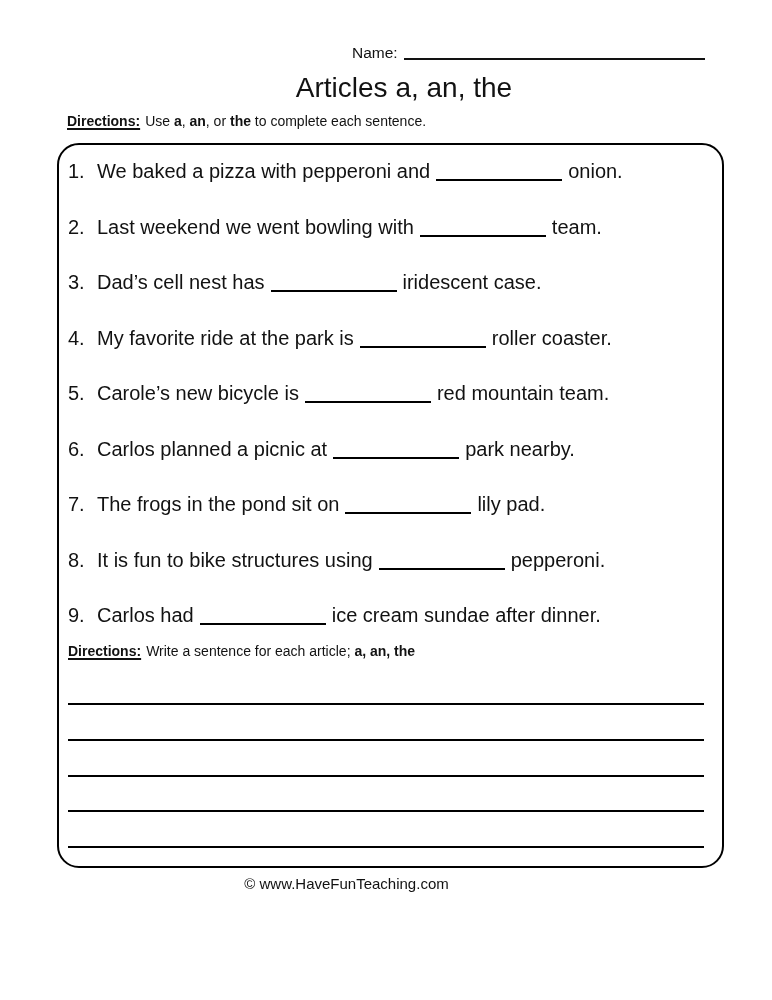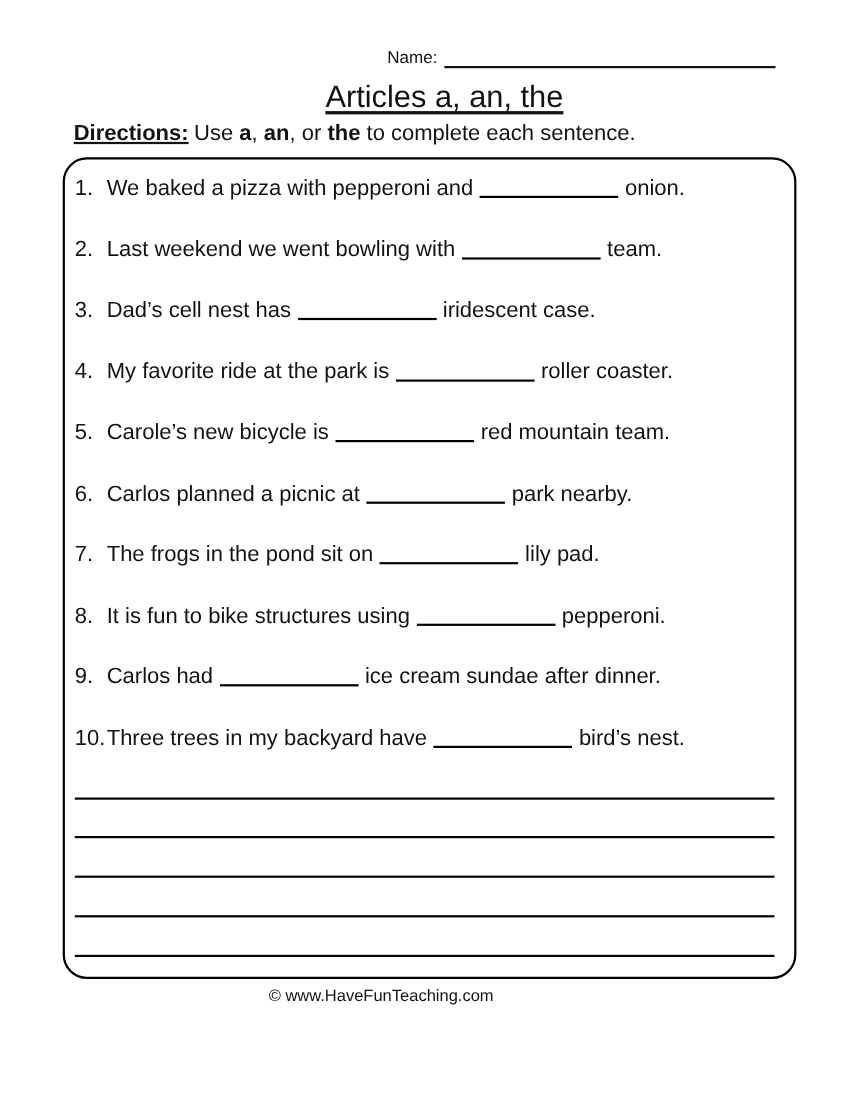--- a/index.html
+++ b/index.html
@@ -7,41 +7,40 @@
   body {
     width: 772px; height: 1000px;
     background: #ffffff;
     color: #121212;
     font-family: "Liberation Sans", sans-serif;
     overflow: hidden;
   }
 
   
   .name-row {
-    display: flex; align-items: flex-end;
+    display: flex; 
     margin: 44px 67px 0 352px;
   }
   .name-label { font-size: 15.5px; line-height: 18px; white-space: nowrap; }
   .name-line {
     flex: 1; margin-left: 6px;
     border-bottom: 2px solid #121212;
     height: 16px;
   }
 
   .title-wrap { text-align: center; padding-left: 36px; margin-top: 9px; }
   .page-title {
     display: inline-block;
     font-size: 28px; line-height: 33px;
-    text-decoration: underline;
     text-decoration-thickness: 2.5px;
     text-underline-offset: 4px;
   }
 
   .directions {
-    font-size: 20px; line-height: 18px;
+    font-size: 14px; line-height: 18px;
     margin: 8px 0 0 67px;
   }
   .directions .dir-label {
     font-weight: bold;
     text-decoration: underline;
     text-decoration-thickness: 2px;
     text-underline-offset: 2px;
     margin-right: 5px;
   }
   .directions .seg-bold { font-weight: bold; }
@@ -130,26 +129,25 @@
         <span class="stext"><span>The frogs in the pond sit on</span><span class="answer-blank"></span><span>lily pad.</span></span>
       </div>
       <div class="sentence">
         <span class="num">8.</span>
         <span class="stext"><span>It is fun to bike structures using</span><span class="answer-blank"></span><span>pepperoni.</span></span>
       </div>
       <div class="sentence">
         <span class="num">9.</span>
         <span class="stext"><span>Carlos had</span><span class="answer-blank"></span><span>ice cream sundae after dinner.</span></span>
       </div>
-      <div class="sentence">
-        <span class="num">10.</span>
-        <span class="stext"><span>Three trees in my backyard have</span><span class="answer-blank"></span><span>bird’s nest.</span></span>
-      </div>
     </div>
 
+  <div class="directions in-box" id="directions2">
+    <span class="dir-label">Directions:</span><span class="dir-segments"><span>Write a sentence for each article; </span><span class="seg-bold">a, an, the</span></span>
+  </div>
 
   <div class="write-lines" id="write-lines">
       <div class="write-line"></div>
       <div class="write-line"></div>
       <div class="write-line"></div>
       <div class="write-line"></div>
       <div class="write-line"></div>
     </div>
 </div>
 

